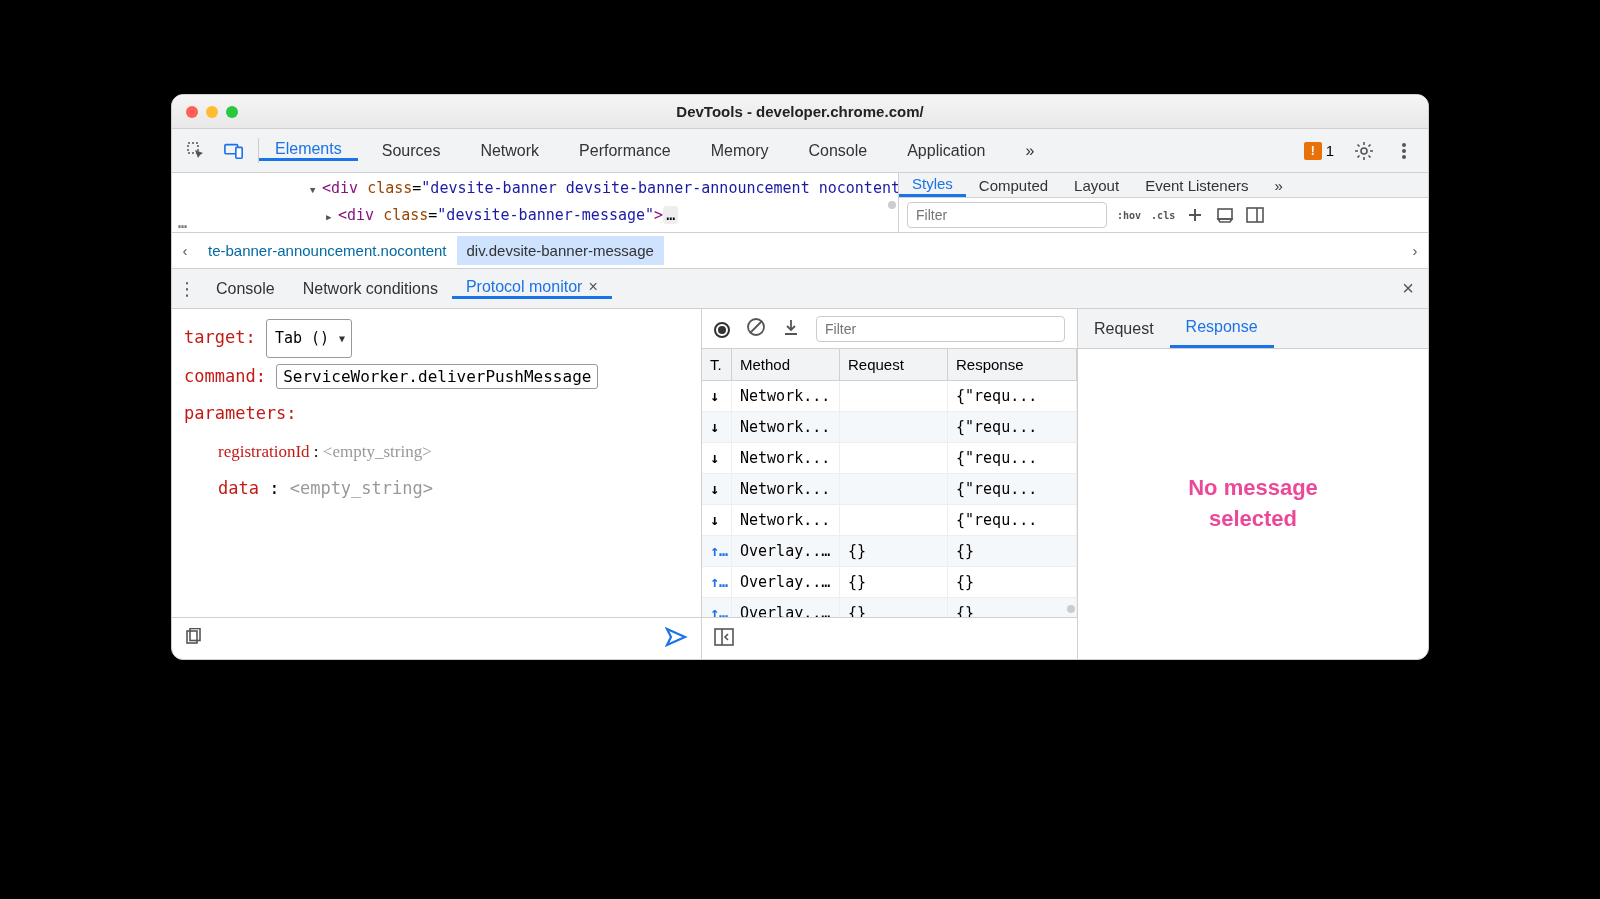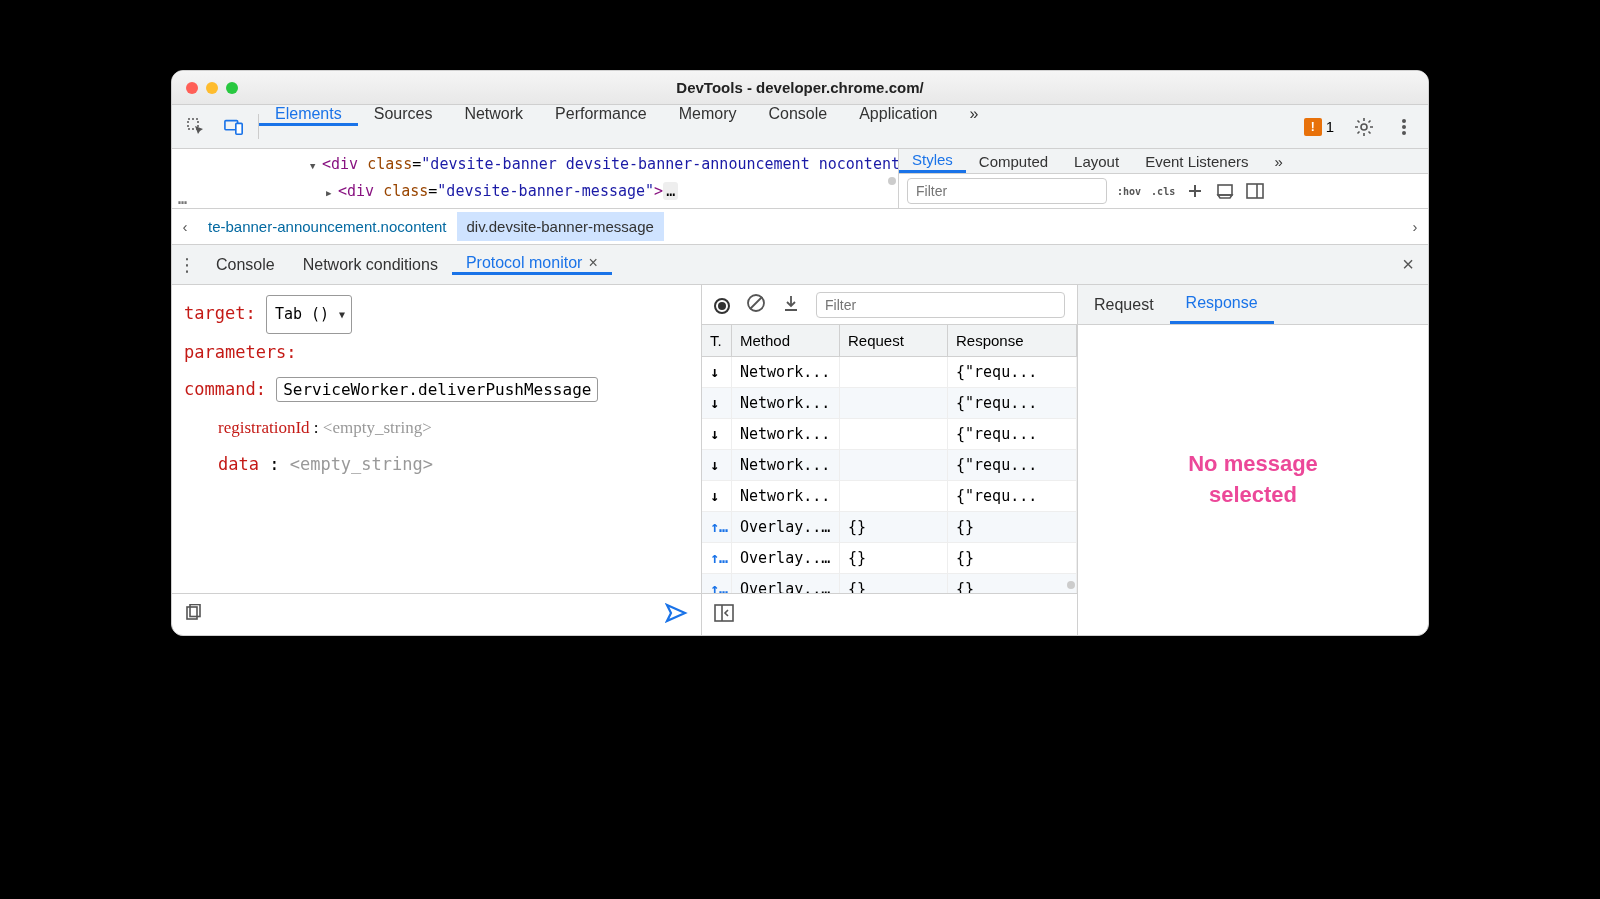--- a/index.html
+++ b/index.html
@@ -1,27 +1,27 @@
 <!DOCTYPE html>
 <html><head>
 <meta charset="utf-8">
 <style>
   * { box-sizing: border-box; margin: 0; padding: 0; }
   body { background: #000; font-family: -apple-system, BlinkMacSystemFont, "Segoe UI", Helvetica, Arial, sans-serif; font-size: 15px; display: flex; align-items: flex-start; justify-content: center; }
-  .window { width: 1258px; margin-top: 70px; background: #fff; border-radius: 12px; box-shadow: 0 10px 40px rgba(0,0,0,0.5); overflow: hidden; border: 1px solid #d0d0d0; }
+  .window { width: 1258px; margin-top: 94px; background: #fff; border-radius: 12px; box-shadow: 0 10px 40px rgba(0,0,0,0.5); overflow: hidden; border: 1px solid #d0d0d0; }
   .titlebar { height: 34px; background: linear-gradient(#f5f5f5,#e8e8e8); border-bottom: 1px solid #cfcfcf; display:flex; align-items:center; position:relative; }
   .tl-dots { display:flex; gap:8px; position:absolute; left:14px; }
   .dot { width:12px; height:12px; border-radius:50%; }
   .dot.r{background:#ff5f57;} .dot.y{background:#febc2e;} .dot.g{background:#28c840;}
   .titlebar-title { flex:1; text-align:center; font-weight:600; font-size:15px; color:#222; }
 
   .main-toolbar { height:44px; border-bottom:1px solid #d0d0d0; display:flex; align-items:center; background:#f1f3f4; }
   .tb-left { display:flex; align-items:center; gap:18px; padding:0 14px; height:100%; }
   .tb-icon { width:20px; height:20px; display:flex; align-items:center; justify-content:center; cursor:pointer; color:#555; }
-  .tabs { display:flex; align-items:flex-start; height:100%; gap:0; }
+  .tabs { display:flex; align-items:center; height:100%; gap:8px; }
   .tab { padding:0 16px; display:flex; align-items:center; cursor:pointer; color:#333; font-size:16px; }
   .tab.active { color:#1a73e8; border-bottom:3px solid #1a73e8; padding-bottom:0; font-weight:400; }
   .tb-spacer { flex:1; }
   .tb-right { display:flex; align-items:center; gap:20px; padding:0 14px; }
   .warn-badge { background:#e8710a; color:#fff; width:18px; height:18px; border-radius:2px; display:inline-flex; align-items:center; justify-content:center; font-size:12px; font-weight:700; }
 
   .upper-split { display:flex; height:60px; border-bottom:1px solid #d0d0d0; }
   .dom-panel { flex:1; min-width:0; display:flex; flex-direction:column; font-family:ui-monospace,Menlo,monospace; font-size:15px; position:relative; }
   .dom-code { padding:4px 10px 0 38px; white-space:nowrap; overflow:hidden; line-height:1.5; }
   .tok-tag { color:#881280; }
@@ -215,25 +215,25 @@
   </div>
 
   <div class="drawer-body">
     <div class="cmd-panel">
       <div class="cmd-content">
         <div>
           <span class="k-red">target:</span>
           <span class="sel-box">Tab ()</span>
         </div>
         <div>
-          <span class="k-red">parameters:</span>
-        </div>
-        <div>
           <span class="k-red">command:</span>
           <span class="inp-box">ServiceWorker.deliverPushMessage</span>
+        </div>
+        <div>
+          <span class="k-red">parameters:</span>
         </div>
         <div style="padding-left:34px;font-family:Liberation Serif, serif;">
           <span class="k-red">registrationId</span>
           <span> : </span>
           <span class="k-gray">&lt;empty_string&gt;</span>
         </div>
         <div style="padding-left:34px;">
           <span class="k-red">data</span>
           <span> : </span>
           <span class="k-gray">&lt;empty_string&gt;</span>

